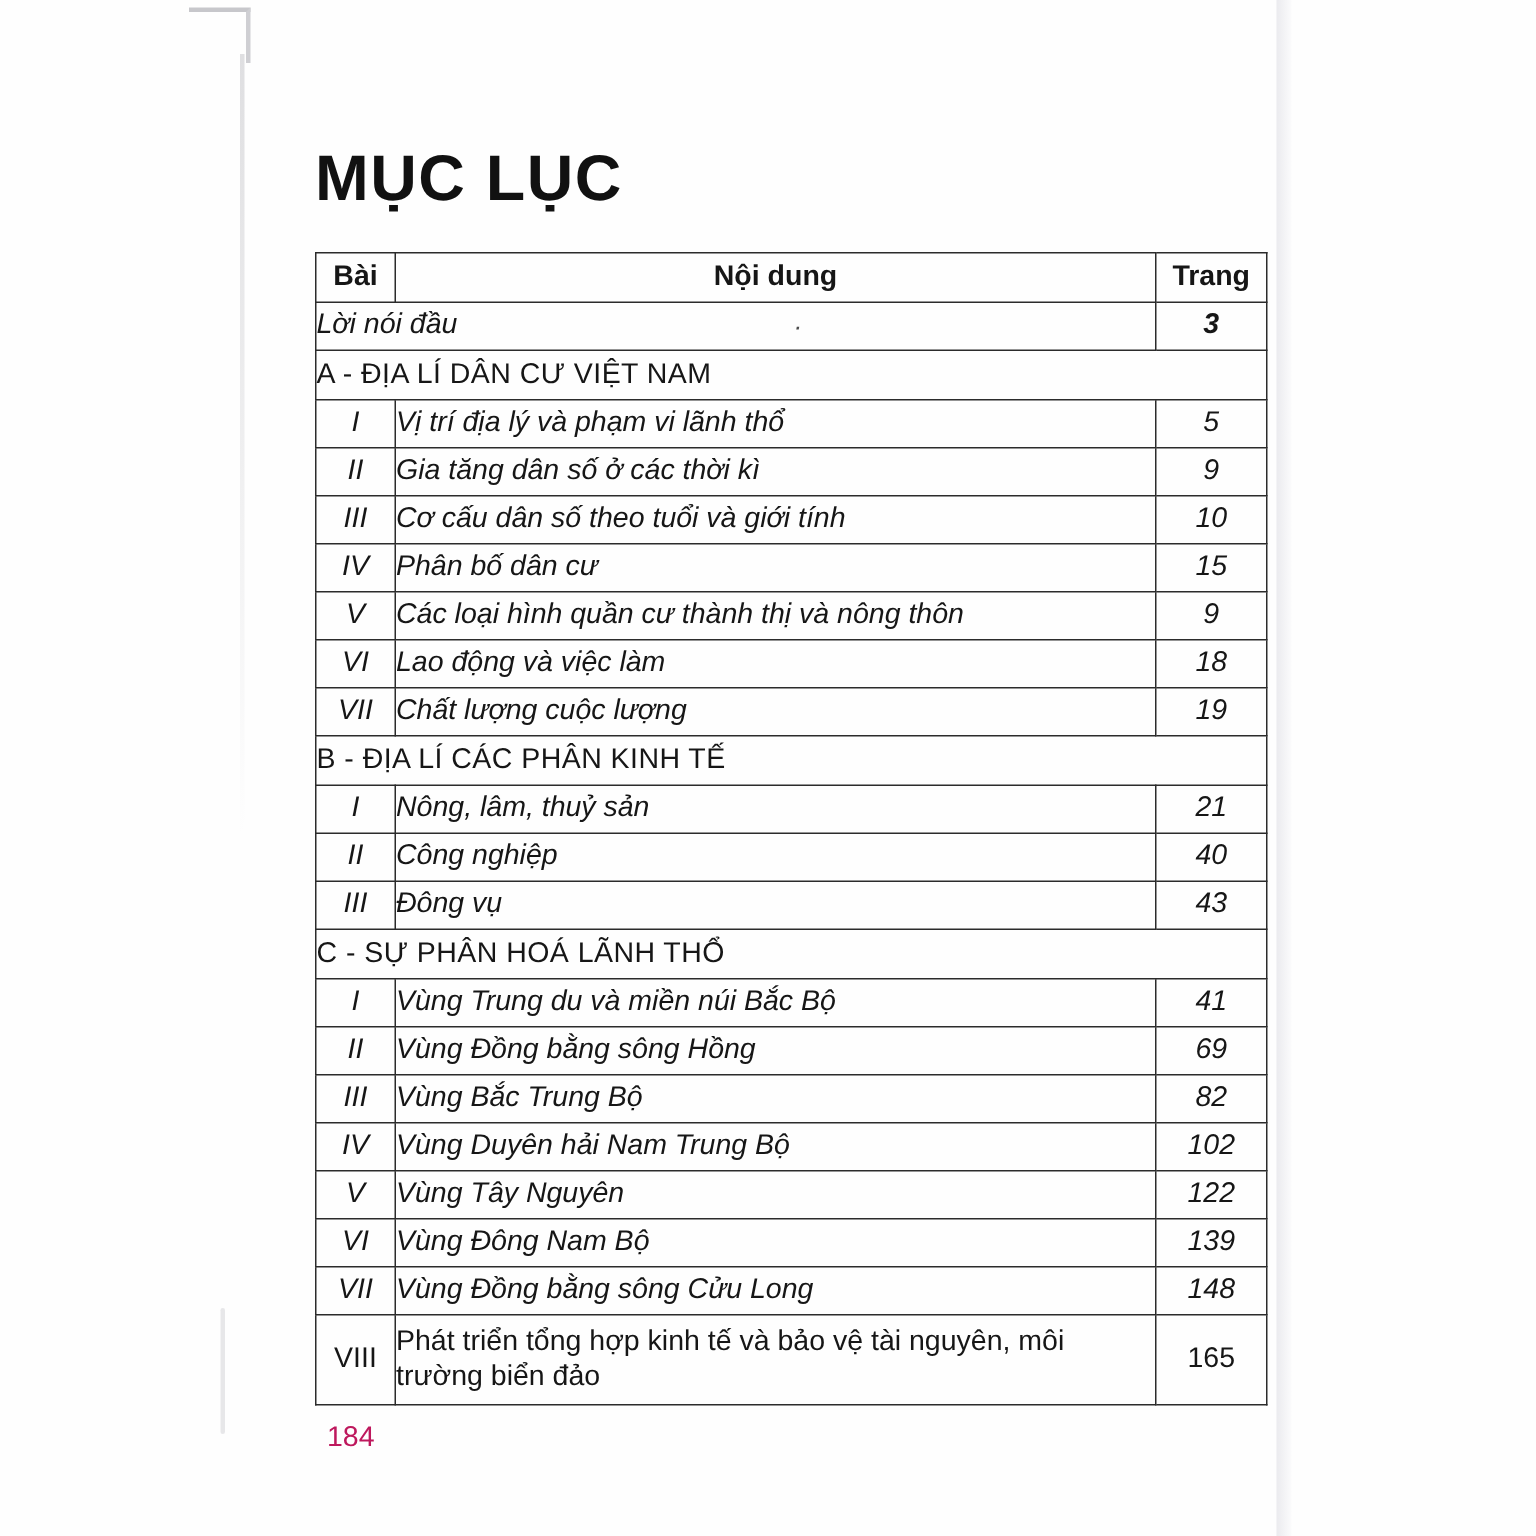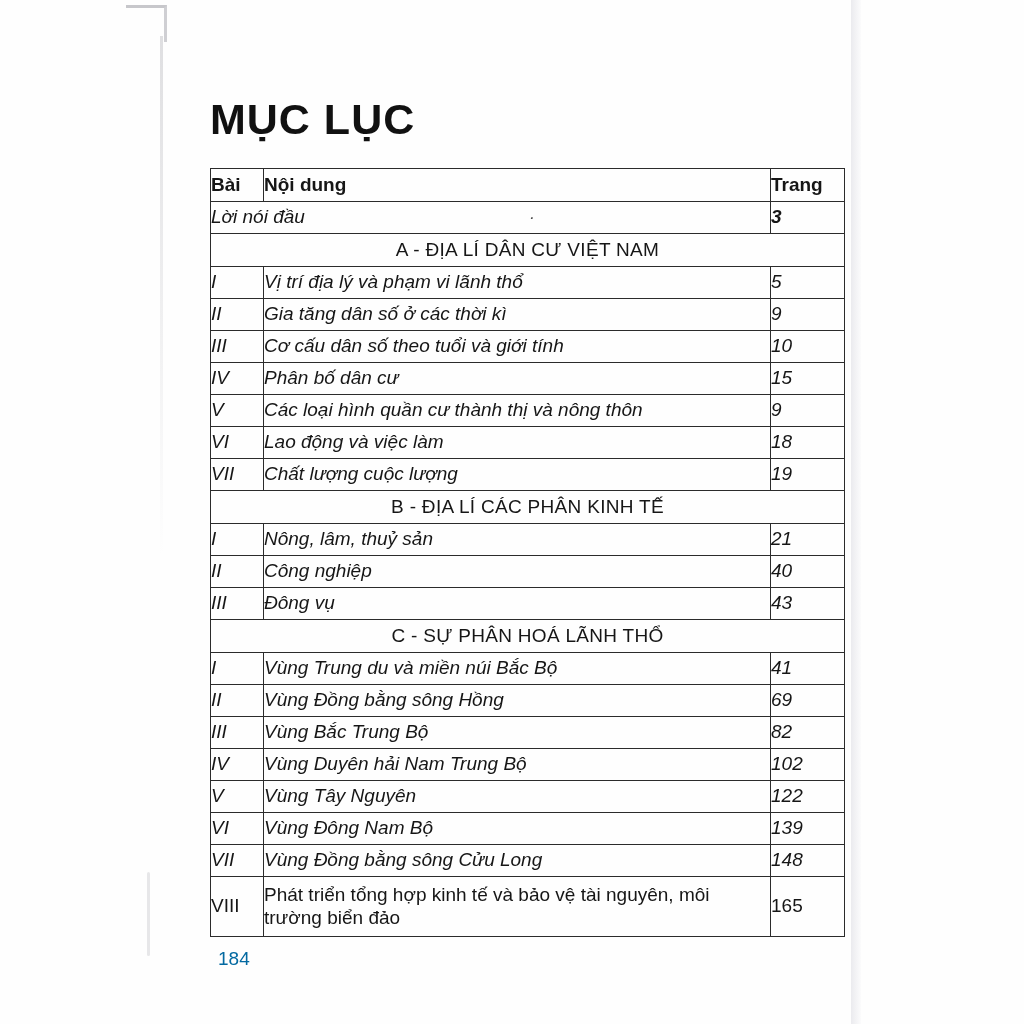--- a/index.html
+++ b/index.html
@@ -53,33 +53,33 @@
     border: 1.6px solid #2b2b2b;
     padding: 0;
     vertical-align: middle;
     line-height: 1.18;
   }
   tr.row-normal { height: 32px; font-style: italic; }
   tr.row-head { height: 33px; }
   tr.row-section { height: 33px; }
   tr.row-tall { height: 60px; }
 
-  .center { }
+  .center { text-align: center; }
   .bold { font-weight: 700; }
   .content { text-align: left; padding: 2px 10px 2px 12px; }
-  tr.row-section td { text-align: center; letter-spacing: 0.3px; }
+  tr.row-section td { text-align: left; letter-spacing: 0.3px; }
   .preface-cell { position: relative; }
   .dot {
     position: absolute; left: 318px; top: 6px;
     color: #4a4a4a; font-size: 17px;
   }
 
   .footer {
     position: absolute; left: 218px; top: 948px;
-    font-size: 19px; color: #0369a1;
+    font-size: 19px; color: #be185d;
   }
 </style>
 </head>
 <body>
 
 <div class="canvas">
 
   <div class="scan-corner"></div>
   <div class="scan-edge-left"></div>
   <div class="scan-streak-bottom-left"></div>

